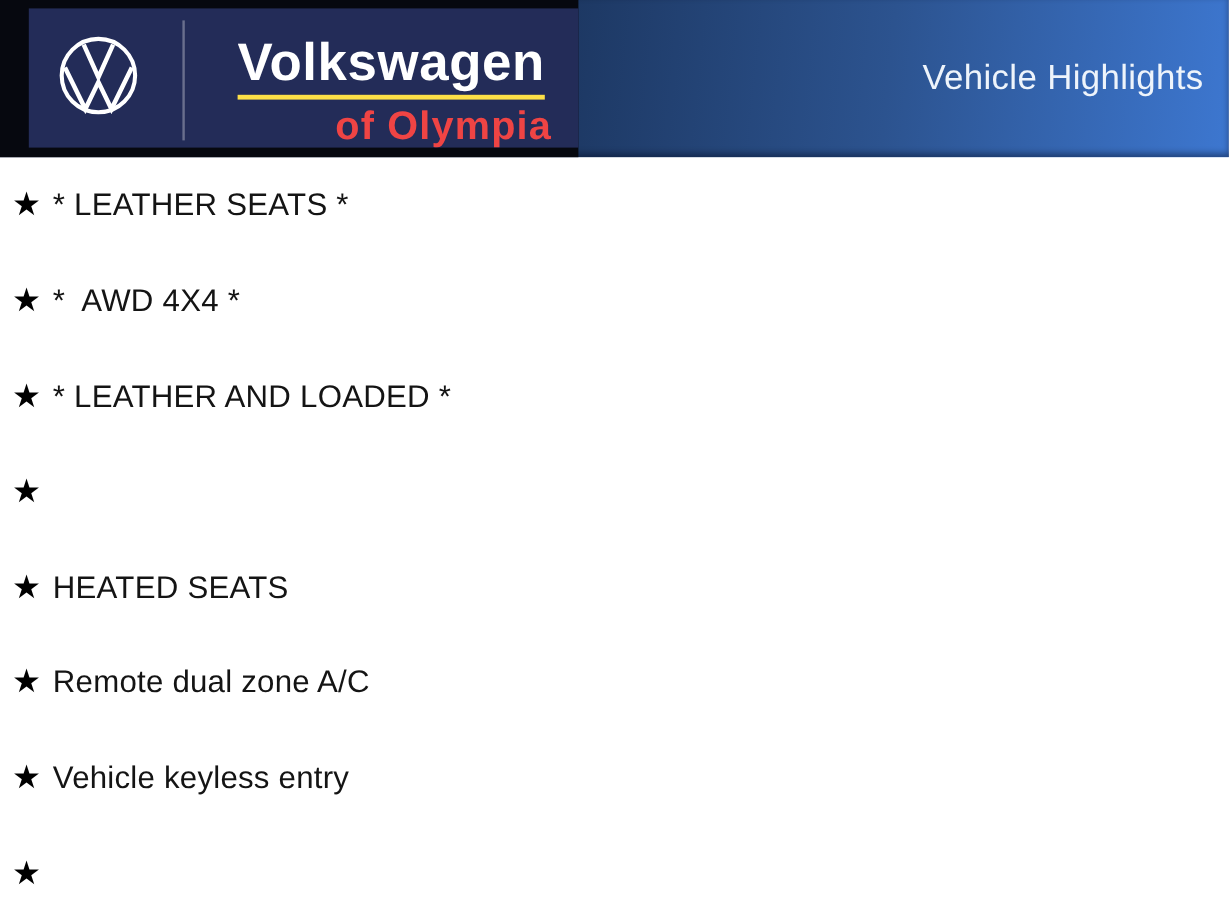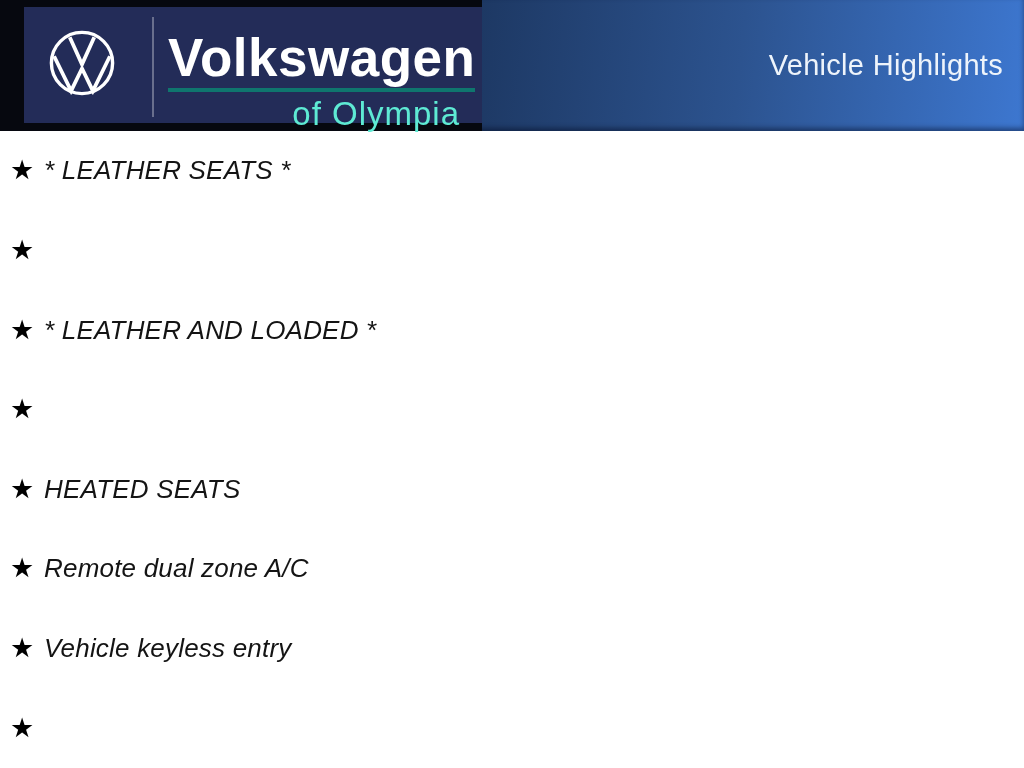--- a/index.html
+++ b/index.html
@@ -36,31 +36,31 @@
     width: 2px; height: 100px;
     background: rgba(255,255,255,0.32);
   }
   .wordmark {
     position: absolute; left: 144px; top: 24px; width: 292px;
     text-align: right;
   }
   .brand {
     display: inline-block;
     color: #ffffff;
-    font-size: 53px; font-weight: bold; letter-spacing: 0.5px;
+    font-size: 44px; font-weight: bold; letter-spacing: 0.5px;
     line-height: 1.0;
     padding-bottom: 4px;
-    border-bottom: 4px solid #0f766e;
+    border-bottom: 4px solid #fde047;
     margin-right: 6px;
   }
   .brand-sub {
     display: block;
     margin-top: 5px;
-    color: #5eead4;
-    font-size: 33px; font-weight: normal; letter-spacing: 1px;
+    color: #ef4444;
+    font-size: 33px; font-weight: bold; letter-spacing: 1px;
     line-height: 1.0;
   }
   .header-title {
     position: absolute; right: 21px; top: 0;
     height: 164px; line-height: 131px;
     color: #eef4fb;
     font-size: 29px; font-weight: normal; letter-spacing: 0.3px;
   }
 
   
@@ -77,21 +77,20 @@
   .star {
     width: 34px;
     font-size: 27px; color: #000000;
     line-height: 1;
     text-align: left;
   }
   .label {
     font-size: 26px; color: #141414;
     white-space: pre-wrap;
     letter-spacing: 0.2px;
-    font-style: italic;
   }
 </style>
 </head>
 <body>
 
 <div class="page">
 
   <header class="header">
 
     <div class="logo-box">
@@ -119,20 +118,21 @@
 
   <main class="highlights">
 
     <div class="row">
       <span class="star">★</span>
       <span class="label">* LEATHER SEATS *</span>
     </div>
 
     <div class="row">
       <span class="star">★</span>
+      <span class="label">*  AWD 4X4 *</span>
     </div>
 
     <div class="row">
       <span class="star">★</span>
       <span class="label">* LEATHER AND LOADED *</span>
     </div>
 
     <div class="row">
       <span class="star">★</span>
     </div>

